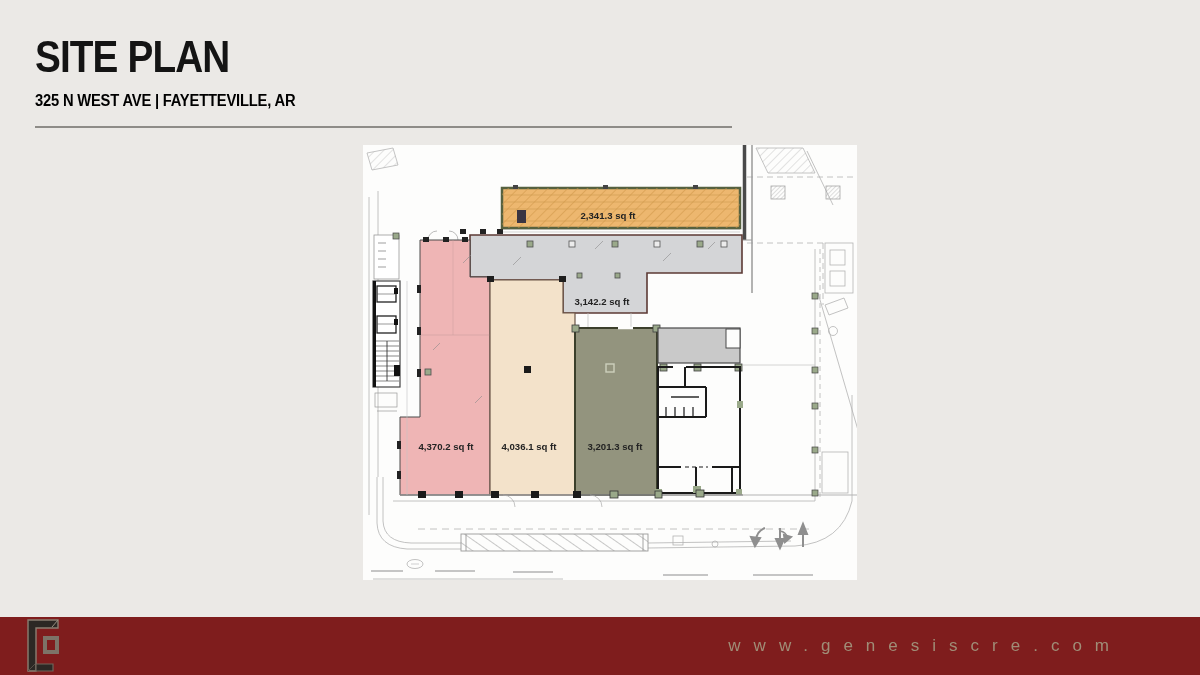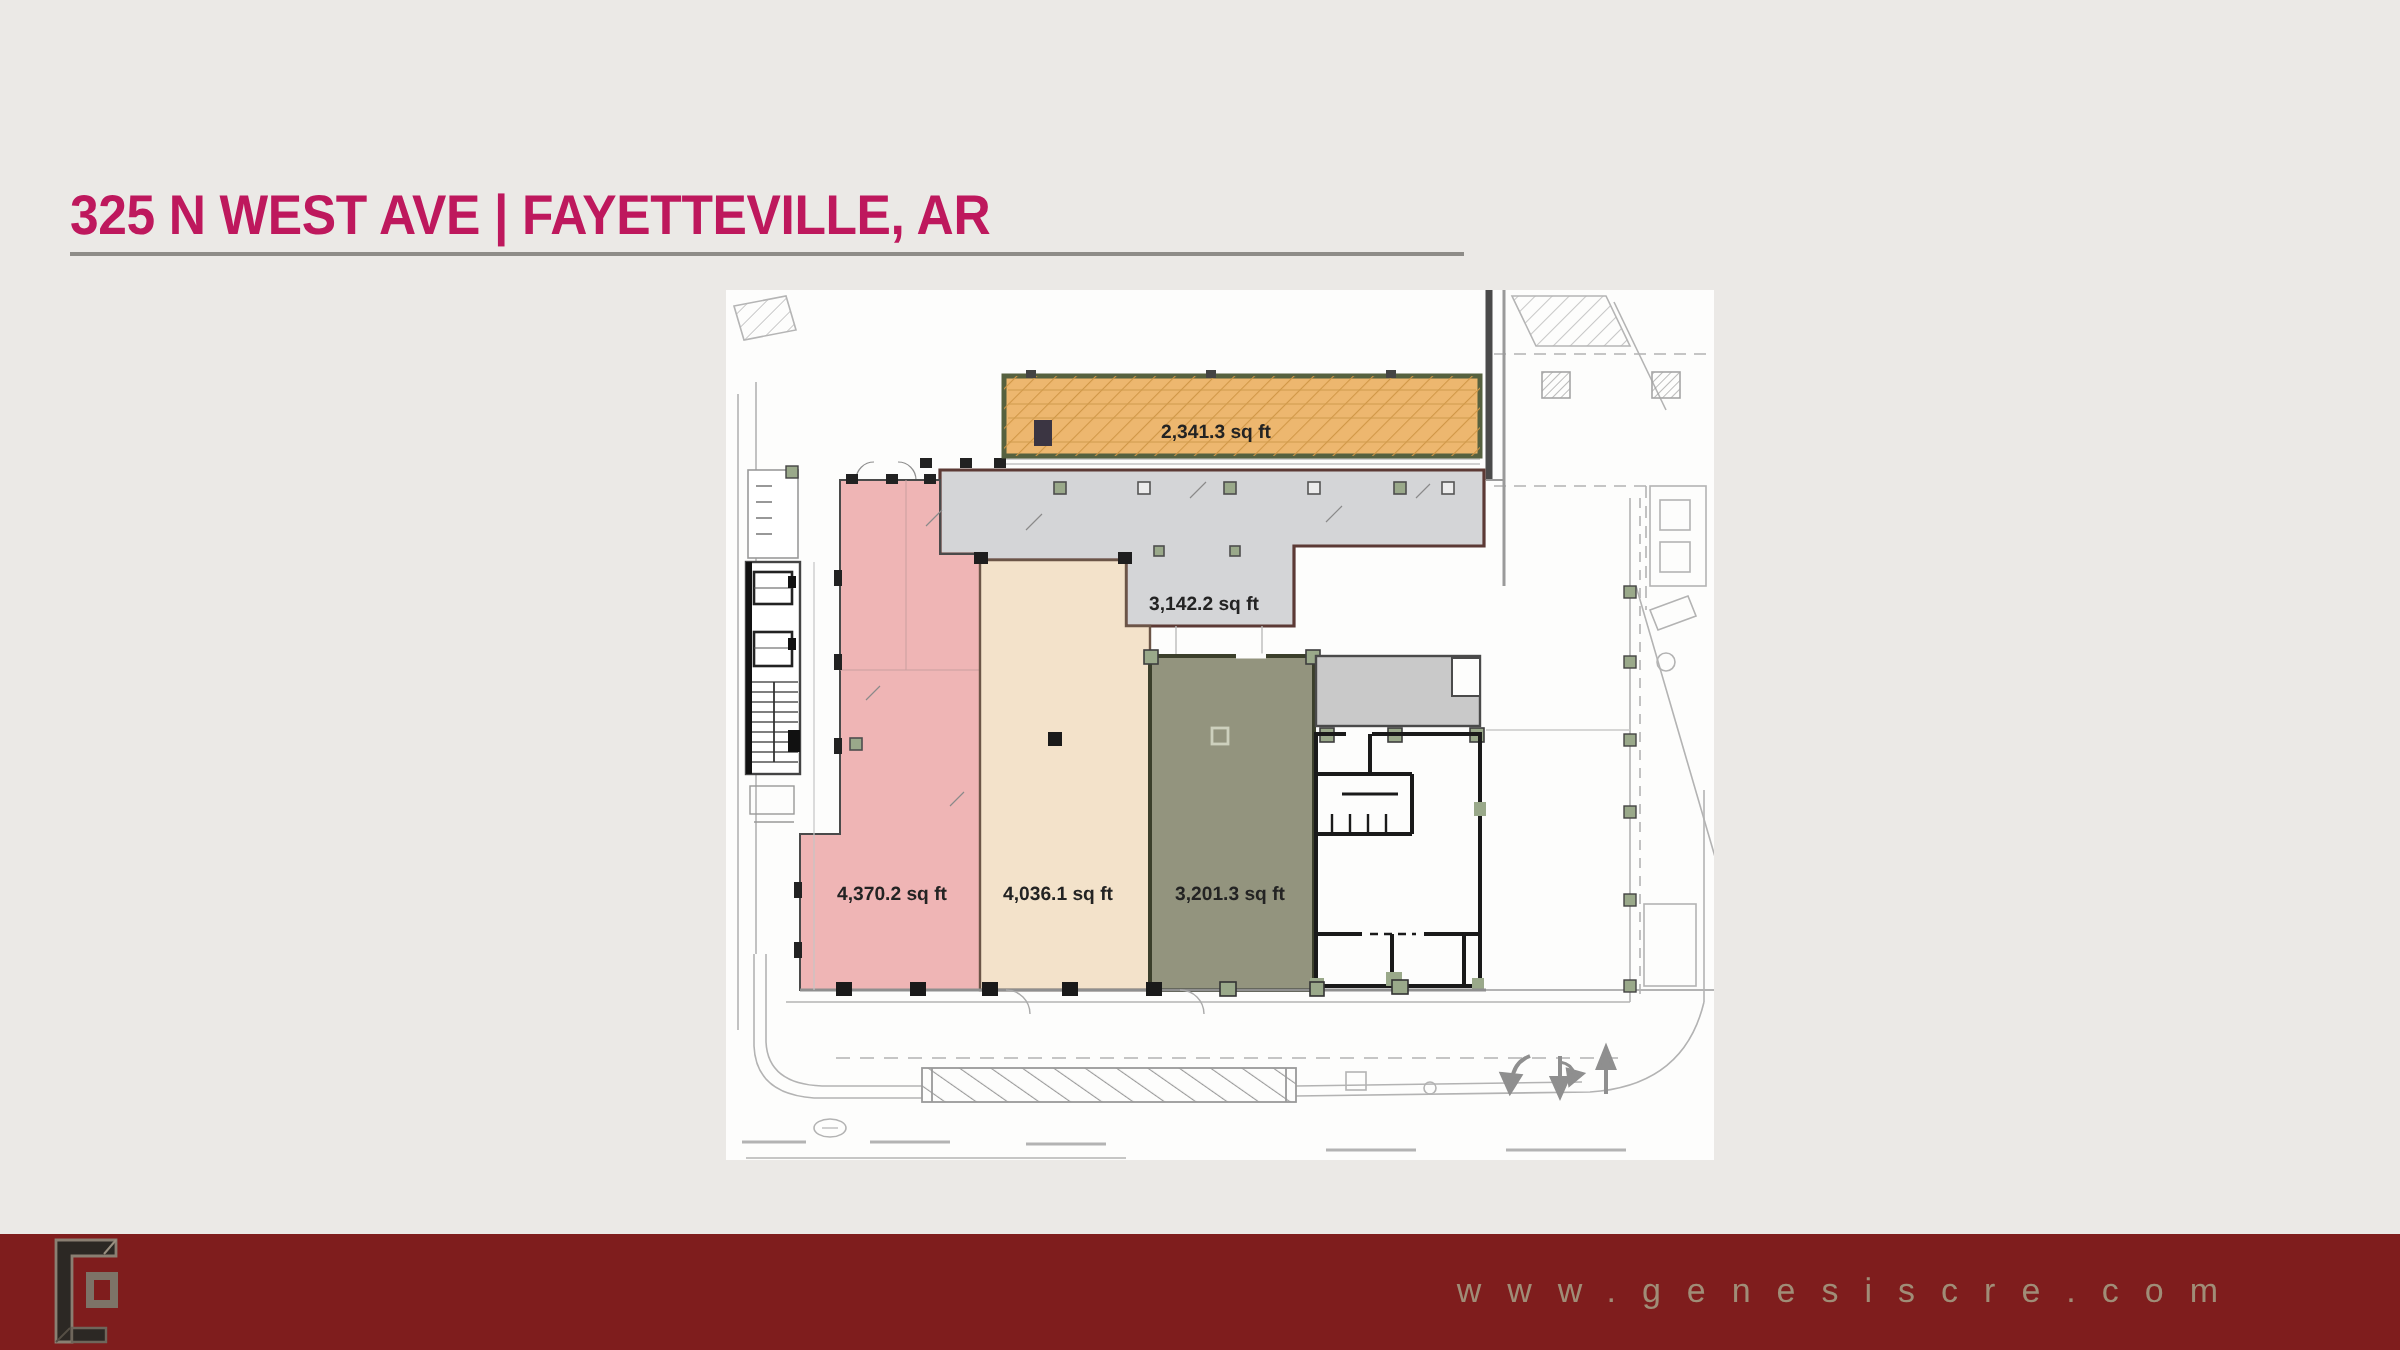--- a/index.html
+++ b/index.html
@@ -8,21 +8,21 @@
     background:#ebe9e6; font-family:"Liberation Sans",sans-serif;
   }
   .cond{display:inline-block; transform-origin:0 50%;}
   .title{
     position:absolute; left:35px; top:34px; margin:0;
     font-size:45px; line-height:1; font-weight:800; color:#141414; letter-spacing:-1px;
   }
   .title .cond{transform:scaleX(0.86);}
   .subtitle{
     position:absolute; left:35px; top:92px;
-    font-size:28px; font-weight:700; color:#be185d; letter-spacing:-0.2px;text-align:right;
+    font-size:16px; font-weight:700; color:#000000; letter-spacing:-0.2px;text-align:right;
   }
   .subtitle .cond{transform:scaleX(0.92);}
   .divider{position:absolute; left:35px; top:126px; width:697px; height:2px; background:#8e8c88;}
   .plan-wrap{position:absolute; left:363px; top:145px; width:494px; height:435px; background:#fdfdfc;}
   .plan-wrap svg{display:block;}
   .plan-label{
     font-family:"Liberation Sans",sans-serif; font-size:9.6px; font-weight:600;
     fill:#232323; text-anchor:middle;
   }
   .footer{position:absolute; left:0; bottom:0; width:1200px; height:58px; background:#7f1d1d;}
@@ -30,20 +30,21 @@
   .website{
     position:absolute; right:78px; top:50%; transform:translateY(-50%);
     color:#a08d77; font-size:17px; letter-spacing:13px; font-weight:400;
   }
 </style>
 </head>
 <body>
 
 <div class="slide">
 
+  <h1 class="title"><span class="cond">SITE PLAN</span></h1>
   <div class="subtitle"><span class="cond">325 N WEST AVE | FAYETTEVILLE, AR</span></div>
   <div class="divider"></div>
 
   <div class="plan-wrap">
     <svg width="494" height="435" viewBox="0 0 494 435">
       <defs>
         <pattern id="hatchLines" patternUnits="userSpaceOnUse" width="7" height="7" patternTransform="rotate(45)">
           <line x1="0" y1="0" x2="0" y2="7" stroke="#d09747" stroke-width="1.1"></line>
         </pattern>
         <pattern id="hatchThin" patternUnits="userSpaceOnUse" width="6" height="6" patternTransform="rotate(45)">

